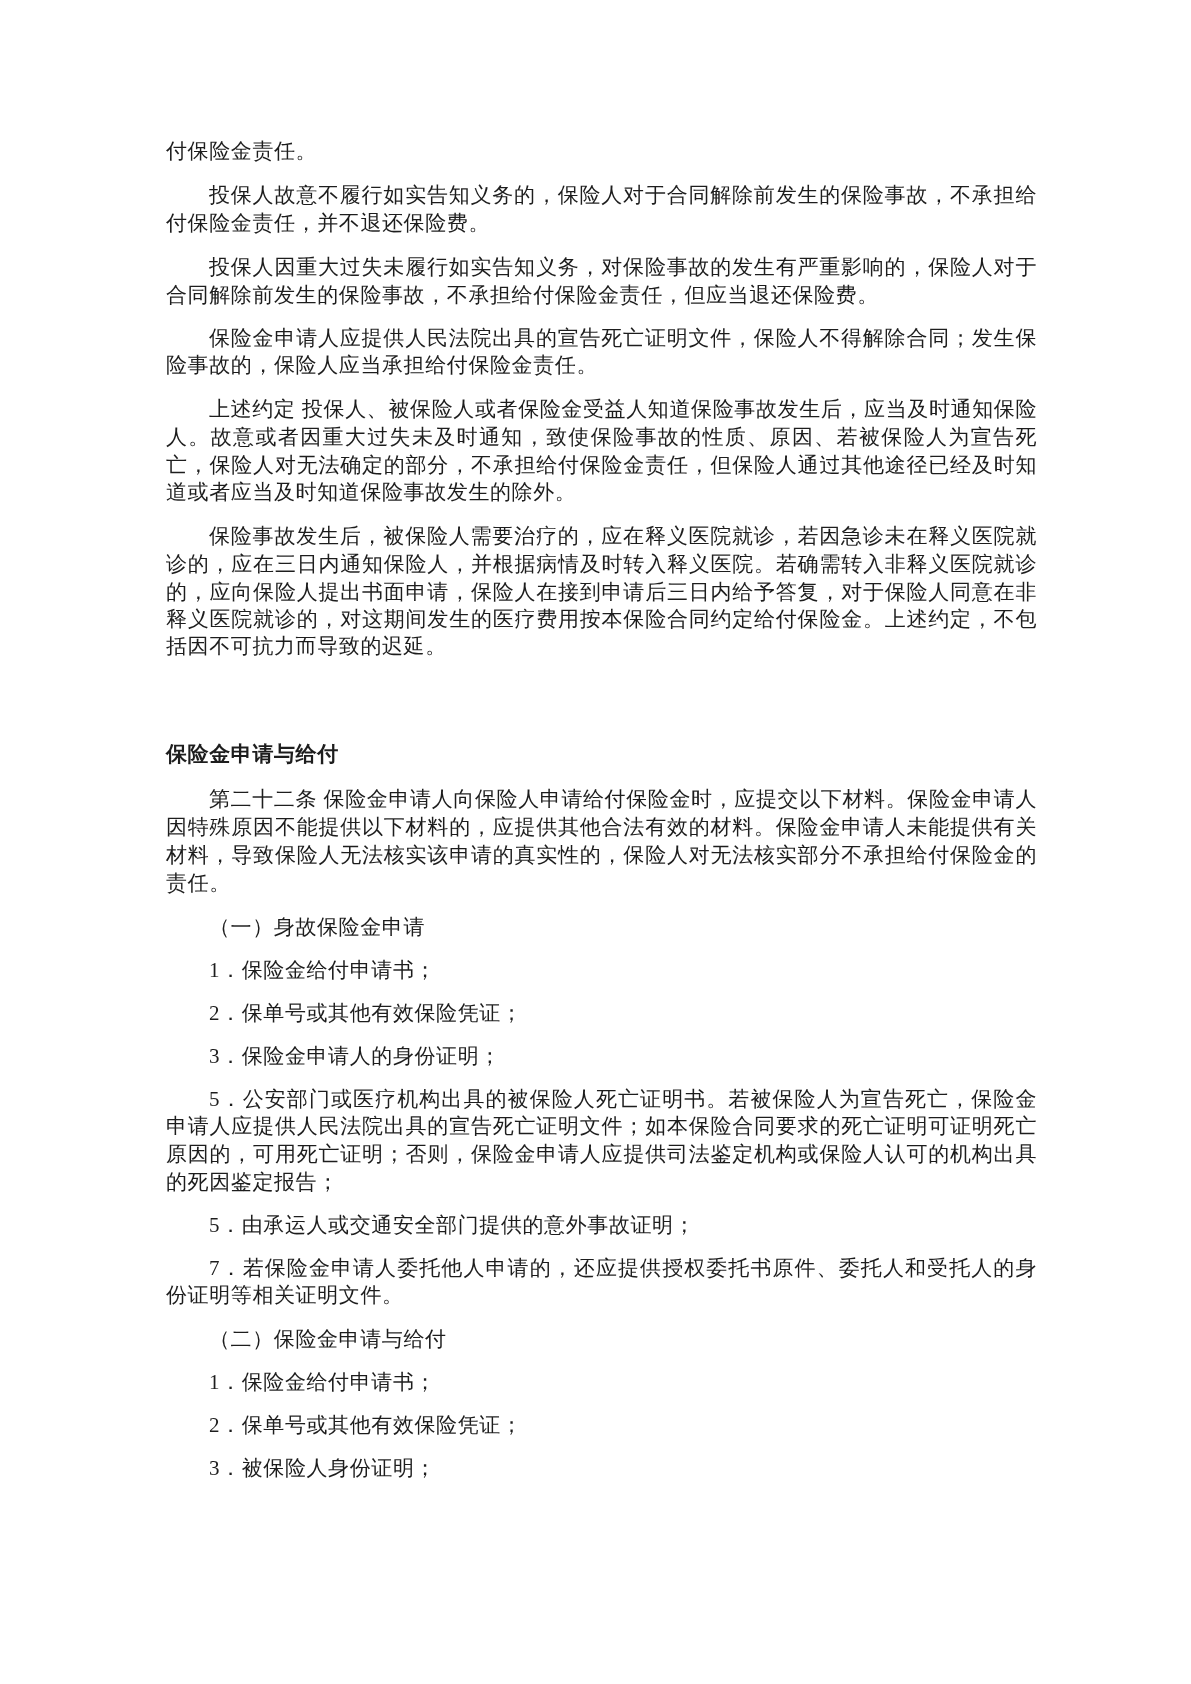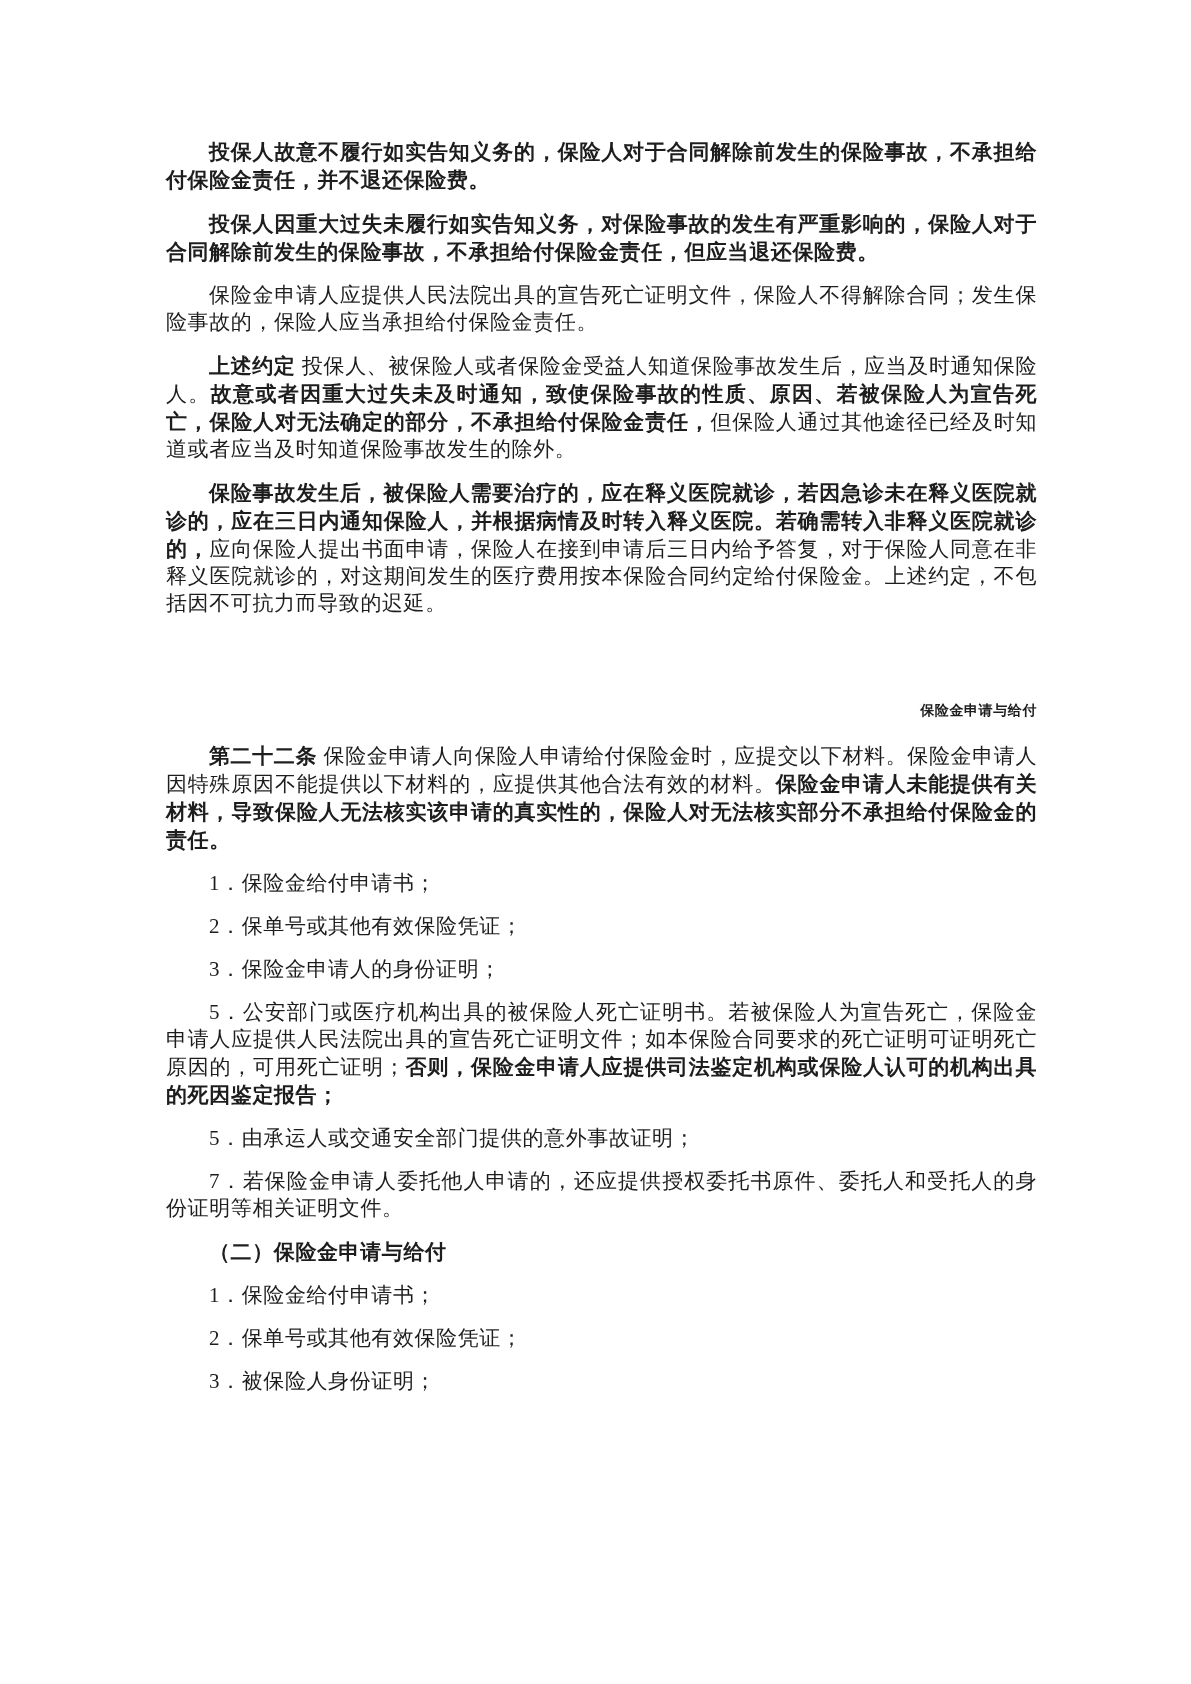--- a/index.html
+++ b/index.html
@@ -24,54 +24,56 @@
     line-height: 27px;
     letter-spacing: 0.6px;
     margin: 16px 0;
     text-indent: 43px;
     text-align: justify;
   }
   .para.noindent {
     text-indent: 0;
   }
   .b {
-    font-weight: bold;
+    font-weight: normal;
     font-family: "Liberation Sans", "DejaVu Sans", sans-serif;
   }
   .heading {
-    font-size: 14px;
+    font-size: 21px;
     line-height: 27px;
     letter-spacing: 0.6px;
     font-weight: bold;
     font-family: "Liberation Sans", "DejaVu Sans", sans-serif;
-    text-align: right;
+    text-align: left;
     text-indent: 0;
     margin: 80px 0 18px 0;
   }
 </style>
 </head>
 <body>
 
 <div class="page">
 
+  <p class="para noindent"><span>付保险金责任。</span></p>
 
   <p class="para"><span class="b">投保人故意不履行如实告知义务的，保险人对于合同解除前发生的保险事故，不承担给付保险金责任，并不退还保险费。</span></p>
 
   <p class="para"><span class="b">投保人因重大过失未履行如实告知义务，对保险事故的发生有严重影响的，保险人对于合同解除前发生的保险事故，不承担给付保险金责任，但应当退还保险费。</span></p>
 
   <p class="para"><span>保险金申请人应提供人民法院出具的宣告死亡证明文件，保险人不得解除合同；发生保险事故的，保险人应当承担给付保险金责任。</span></p>
 
   <p class="para"><span class="b">上述约定 </span><span>投保人、被保险人或者保险金受益人知道保险事故发生后，应当及时通知保险人。</span><span class="b">故意或者因重大过失未及时通知，致使保险事故的性质、原因、若被保险人为宣告死亡，保险人对无法确定的部分，不承担给付保险金责任，</span><span>但保险人通过其他途径已经及时知道或者应当及时知道保险事故发生的除外。</span></p>
 
   <p class="para"><span class="b">保险事故发生后，被保险人需要治疗的，应在释义医院就诊，若因急诊未在释义医院就诊的，应在三日内通知保险人，并根据病情及时转入释义医院。若确需转入非释义医院就诊的，</span><span>应向保险人提出书面申请，保险人在接到申请后三日内给予答复，对于保险人同意在非释义医院就诊的，对这期间发生的医疗费用按本保险合同约定给付保险金。上述约定，不包括因不可抗力而导致的迟延。</span></p>
 
   <p class="heading">保险金申请与给付</p>
 
   <p class="para"><span class="b">第二十二条 </span><span>保险金申请人向保险人申请给付保险金时，应提交以下材料。保险金申请人因特殊原因不能提供以下材料的，应提供其他合法有效的材料。</span><span class="b">保险金申请人未能提供有关材料，导致保险人无法核实该申请的真实性的，保险人对无法核实部分不承担给付保险金的责任。</span></p>
 
+  <p class="para"><span class="b">（一）身故保险金申请</span></p>
 
   <p class="para"><span>1．保险金给付申请书；</span></p>
 
   <p class="para"><span>2．保单号或其他有效保险凭证；</span></p>
 
   <p class="para"><span>3．保险金申请人的身份证明；</span></p>
 
   <p class="para"><span>5．公安部门或医疗机构出具的被保险人死亡证明书。若被保险人为宣告死亡，保险金申请人应提供人民法院出具的宣告死亡证明文件；如本保险合同要求的死亡证明可证明死亡原因的，可用死亡证明；</span><span class="b">否则，保险金申请人应提供司法鉴定机构或保险人认可的机构出具的死因鉴定报告；</span></p>
 
   <p class="para"><span>5．由承运人或交通安全部门提供的意外事故证明；</span></p>

